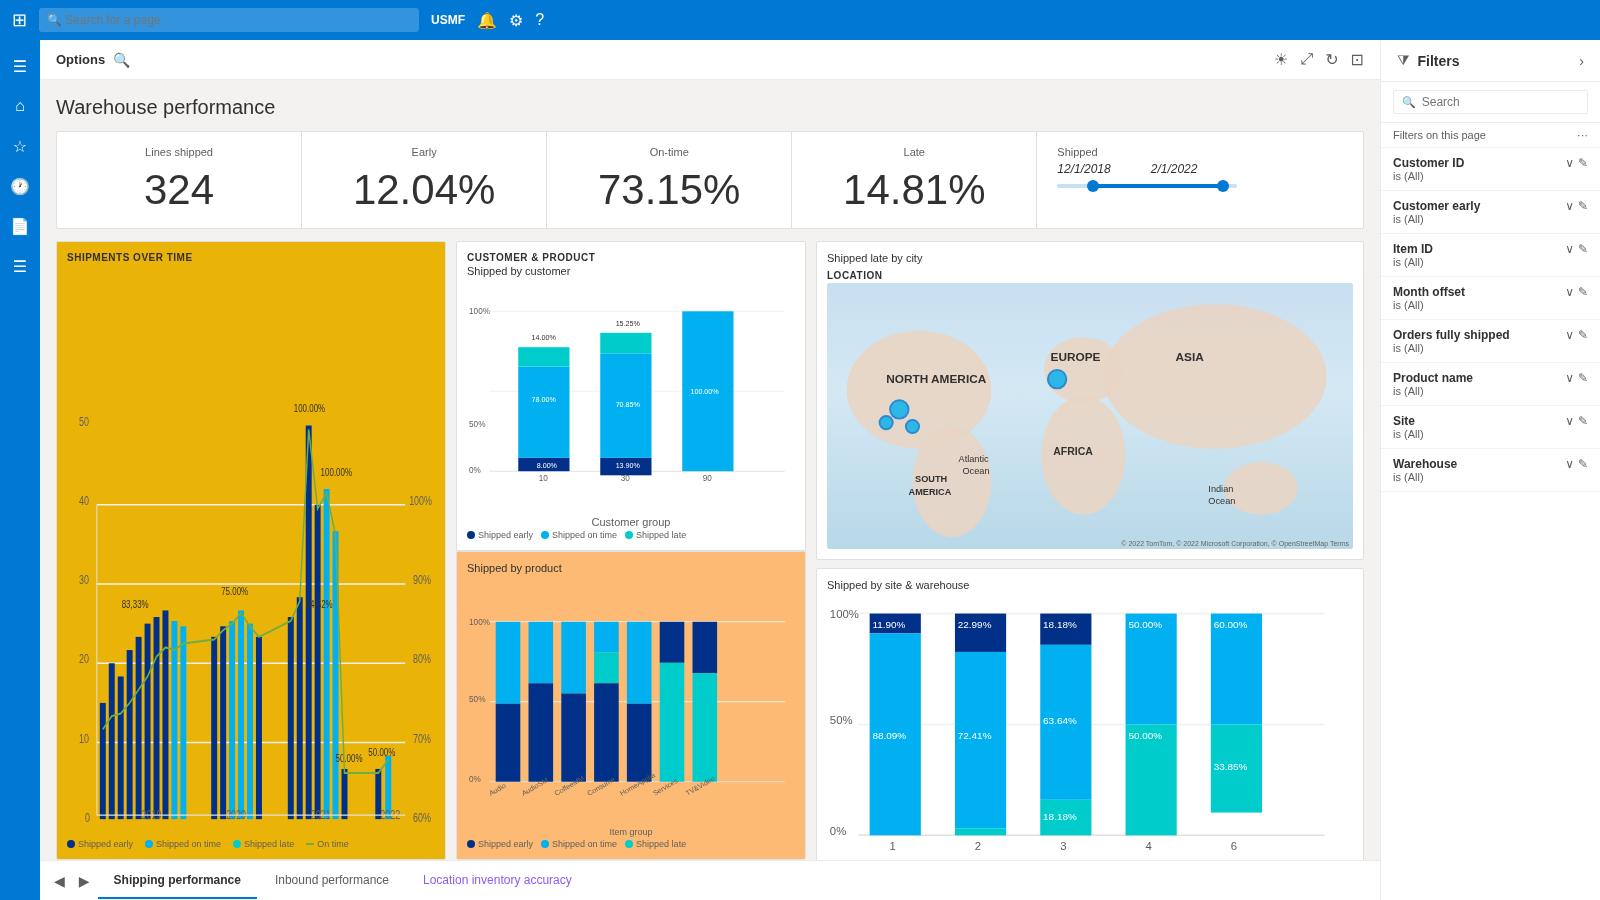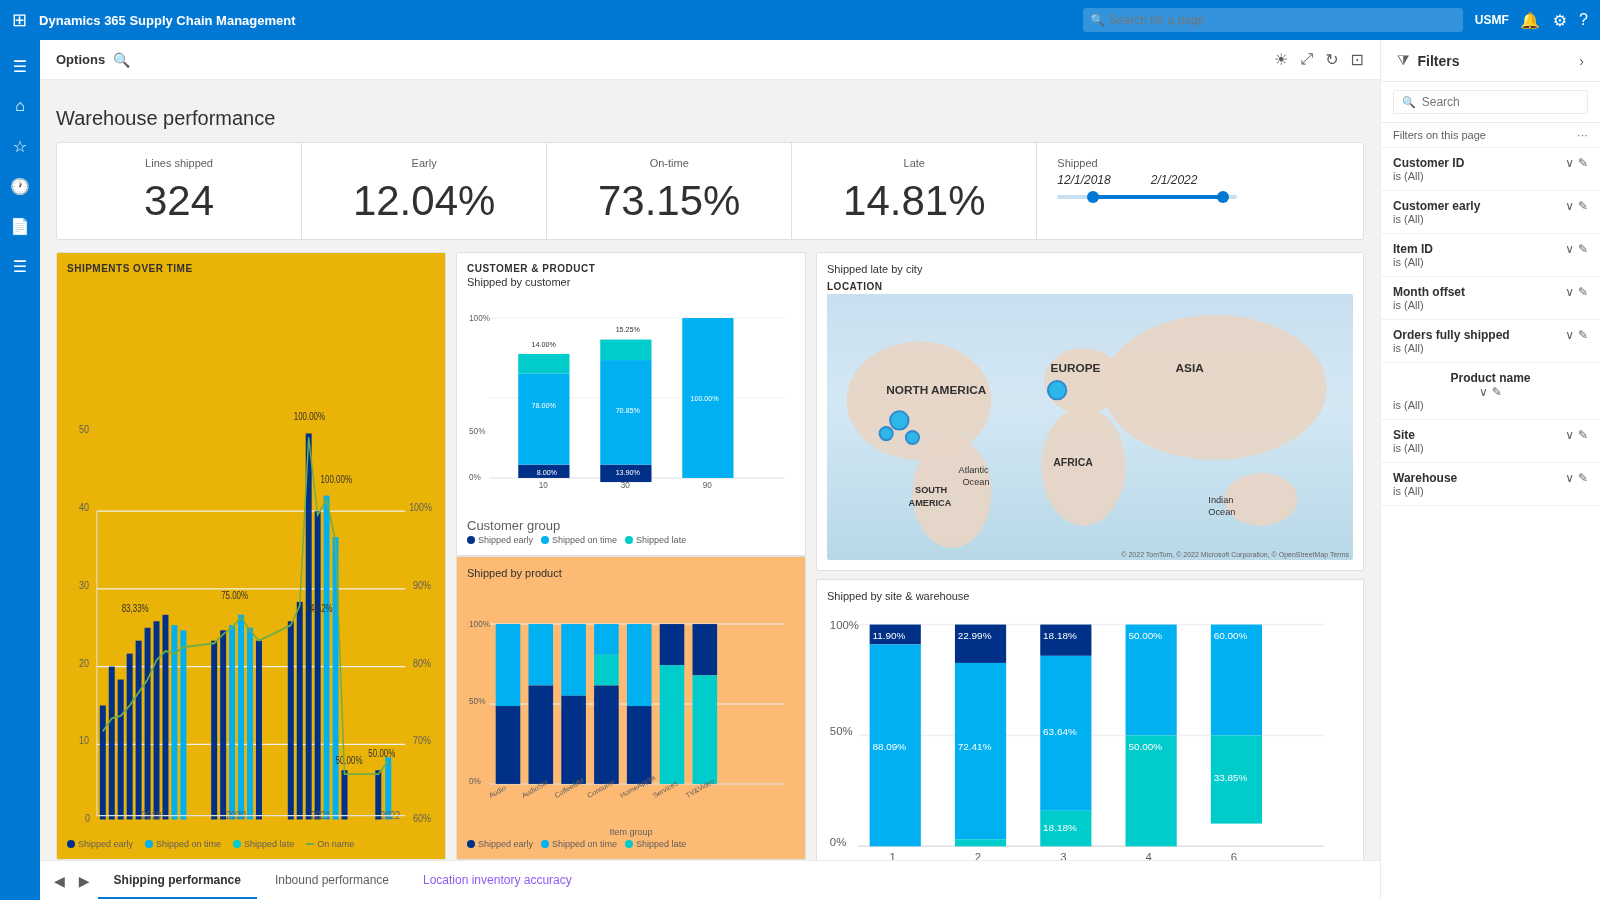--- a/index.html
+++ b/index.html
@@ -6,21 +6,20 @@
     body { font-family: 'Segoe UI', sans-serif; background: #f3f2f1; color: #323130; font-size: 12px; overflow: hidden; height: 900px; width: 1600px; }
 
     
     svg text { font-family: 'Segoe UI', sans-serif; }
   </style>
 </head>
 <body>
 
 <div style="background:#0078d4;height:40px;display:flex;align-items:center;padding:0 12px;gap:12px;color:white;">
   <div style="font-size:18px;cursor:pointer;">⊞</div>
-  <span style="font-size:13px;font-weight:600;flex:1;">Dynamics 365 Supply Chain Management</span>
   <div style="position:relative;display:flex;align-items:center;">
     <span style="position:absolute;left:8px;color:rgba(255,255,255,0.8);font-size:12px;">🔍</span>
     <input type="text" style="background: rgba(255, 255, 255, 0.2); border: none; border-radius: 3px; color: white; padding: 5px 8px 5px 26px; font-size: 12px; width: 380px; outline: none;" placeholder="Search for a page">
   </div>
   <span style="font-size:12px;font-weight:600;">USMF</span>
   <span style="font-size:16px;cursor:pointer;">🔔</span>
   <span style="font-size:16px;cursor:pointer;">⚙</span>
   <span style="font-size:16px;cursor:pointer;">?</span>
 </div>
 
@@ -41,21 +40,21 @@
       <span style="font-size:13px;font-weight:600;color:#323130;">Options</span>
       <span style="color:#605e5c;font-size:14px;cursor:pointer;">🔍</span>
       <div style="margin-left:auto;display:flex;gap:12px;color:#605e5c;font-size:16px;">
         <span style="cursor:pointer;">☀</span>
         <span style="cursor:pointer;">⤢</span>
         <span style="cursor:pointer;">↻</span>
         <span style="cursor:pointer;">⊡</span>
       </div>
     </div>
 
-    <div style="flex:1;padding:27px 16px 0 16px;overflow:hidden;display:flex;flex-direction:column;gap:12px;background:#f3f2f1;">
+    <div style="flex:1;padding:16px 16px 0 16px;overflow:hidden;display:flex;flex-direction:column;gap:12px;background:#f3f2f1;">
       <h1 style="font-size:20px;font-weight:300;color:#323130;">Warehouse performance</h1>
 
       <div style="display:flex;background:white;border:1px solid #e0e0e0;border-radius:2px;">
         <div style="flex:1;padding:14px 20px;border-right:1px solid #e0e0e0;text-align:center;">
           <div style="font-size:11px;color:#605e5c;margin-bottom:8px;">Lines shipped</div>
           <div style="font-size:42px;font-weight:300;color:#323130;">324</div>
         </div>
         <div style="flex:1;padding:14px 20px;border-right:1px solid #e0e0e0;text-align:center;">
           <div style="font-size:11px;color:#605e5c;margin-bottom:8px;">Early</div>
           <div style="font-size:42px;font-weight:300;color:#323130;">12.04%</div>
@@ -162,21 +161,21 @@
             <div style="display:flex;align-items:center;gap:3px;">
                 <div style="width:8px;height:8px;background:#00b0f0;border-radius:50%;flex-shrink:0;"></div>
                 <span>Shipped on time</span>
               </div>
             <div style="display:flex;align-items:center;gap:3px;">
                 <div style="width:8px;height:8px;background:#00cccc;border-radius:50%;flex-shrink:0;"></div>
                 <span>Shipped late</span>
               </div>
             <div style="display:flex;align-items:center;gap:3px;">
                 <div style="width:8px;height:2px;background:#70ad47;flex-shrink:0;margin:3px 0;"></div>
-                <span>On name</span>
+                <span>On time</span>
               </div>
           </div>
         </div>
 
         <div style="flex:0 0 350px;display:flex;flex-direction:column;">
 
           <div style="flex:1;background:white;border:1px solid #e0e0e0;border-radius:2px;padding:10px;display:flex;flex-direction:column;">
             <div style="font-size:10px;font-weight:700;color:#323130;margin-bottom:2px;letter-spacing:0.5px;">CUSTOMER &amp; PRODUCT</div>
             <div style="font-size:11px;color:#323130;margin-bottom:4px;">Shipped by customer</div>
             <div style="flex:1;position:relative;">
@@ -205,21 +204,21 @@
                 <text x="145" y="26" font-size="7" fill="#323130">15.25%</text>
 
                 <rect x="210" y="12" width="50" height="156" fill="#00b0f0"></rect>
                 <text x="218" y="93" font-size="7" fill="white">100.00%</text>
 
                 <text x="70" y="178" font-size="8" fill="#605e5c">10</text>
                 <text x="150" y="178" font-size="8" fill="#605e5c">30</text>
                 <text x="230" y="178" font-size="8" fill="#605e5c">90</text>
               </svg>
             </div>
-            <div style="font-size:13px;color:#605e5c;text-align:left;margin-top:14px;">Customer group</div>
+            <div style="font-size:11px;color:#605e5c;text-align:center;margin-top:14px;">Customer group</div>
             <div style="display:flex;gap:8px;font-size:9px;color:#605e5c;margin-top:2px;">
               <div style="display:flex;align-items:center;gap:3px;">
                   <div style="width:8px;height:8px;background:#003087;border-radius:50%;"></div>
                   <span>Shipped early</span>
                 </div>
               <div style="display:flex;align-items:center;gap:3px;">
                   <div style="width:8px;height:8px;background:#00b0f0;border-radius:50%;"></div>
                   <span>Shipped on time</span>
                 </div>
               <div style="display:flex;align-items:center;gap:3px;">
@@ -459,21 +458,21 @@
     <div style="display:flex;align-items:center;justify-content:space-between;">
       <span style="font-size:12px;font-weight:600;color:#323130;">Orders fully shipped</span>
       <span style="display:flex;gap:4px;color:#605e5c;font-size:12px;">
         <span style="cursor:pointer;">∨</span>
         <span style="cursor:pointer;">✎</span>
       </span>
     </div>
     <div style="font-size:11px;color:#605e5c;">is (All)</div>
   </div>
         <div style="padding: 8px 12px; border-bottom: 1px solid rgb(243, 242, 241); cursor: pointer;">
-    <div style="display:flex;align-items:center;justify-content:space-between;flex-direction:column;">
+    <div style="display:flex;justify-content:space-between;">
       <span style="font-size:12px;font-weight:600;color:#323130;">Product name</span>
       <span style="display:flex;gap:4px;color:#605e5c;font-size:12px;">
         <span style="cursor:pointer;">∨</span>
         <span style="cursor:pointer;">✎</span>
       </span>
     </div>
     <div style="font-size:11px;color:#605e5c;">is (All)</div>
   </div>
         <div style="padding: 8px 12px; border-bottom: 1px solid rgb(243, 242, 241); cursor: pointer;">
     <div style="display:flex;align-items:center;justify-content:space-between;">

